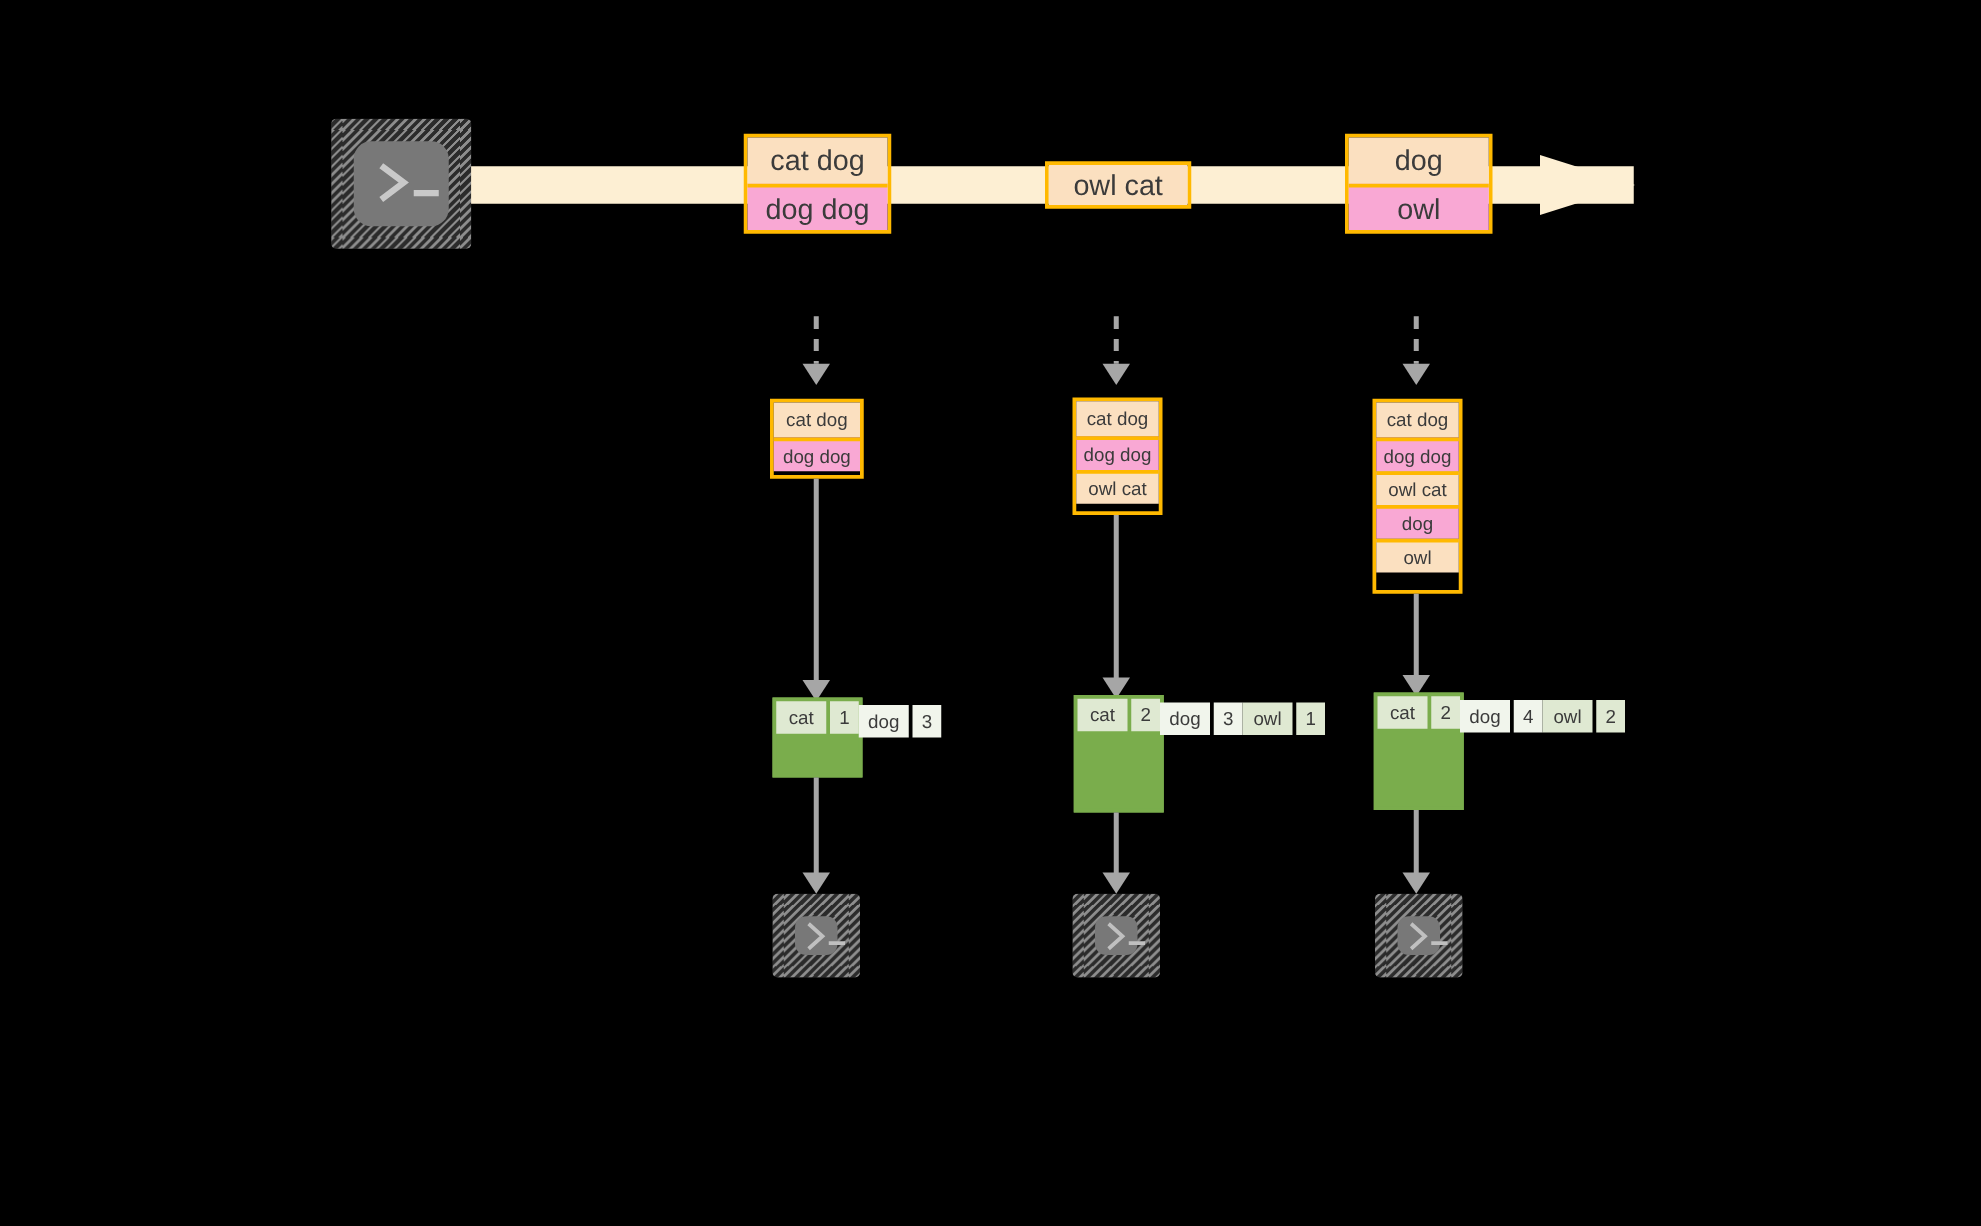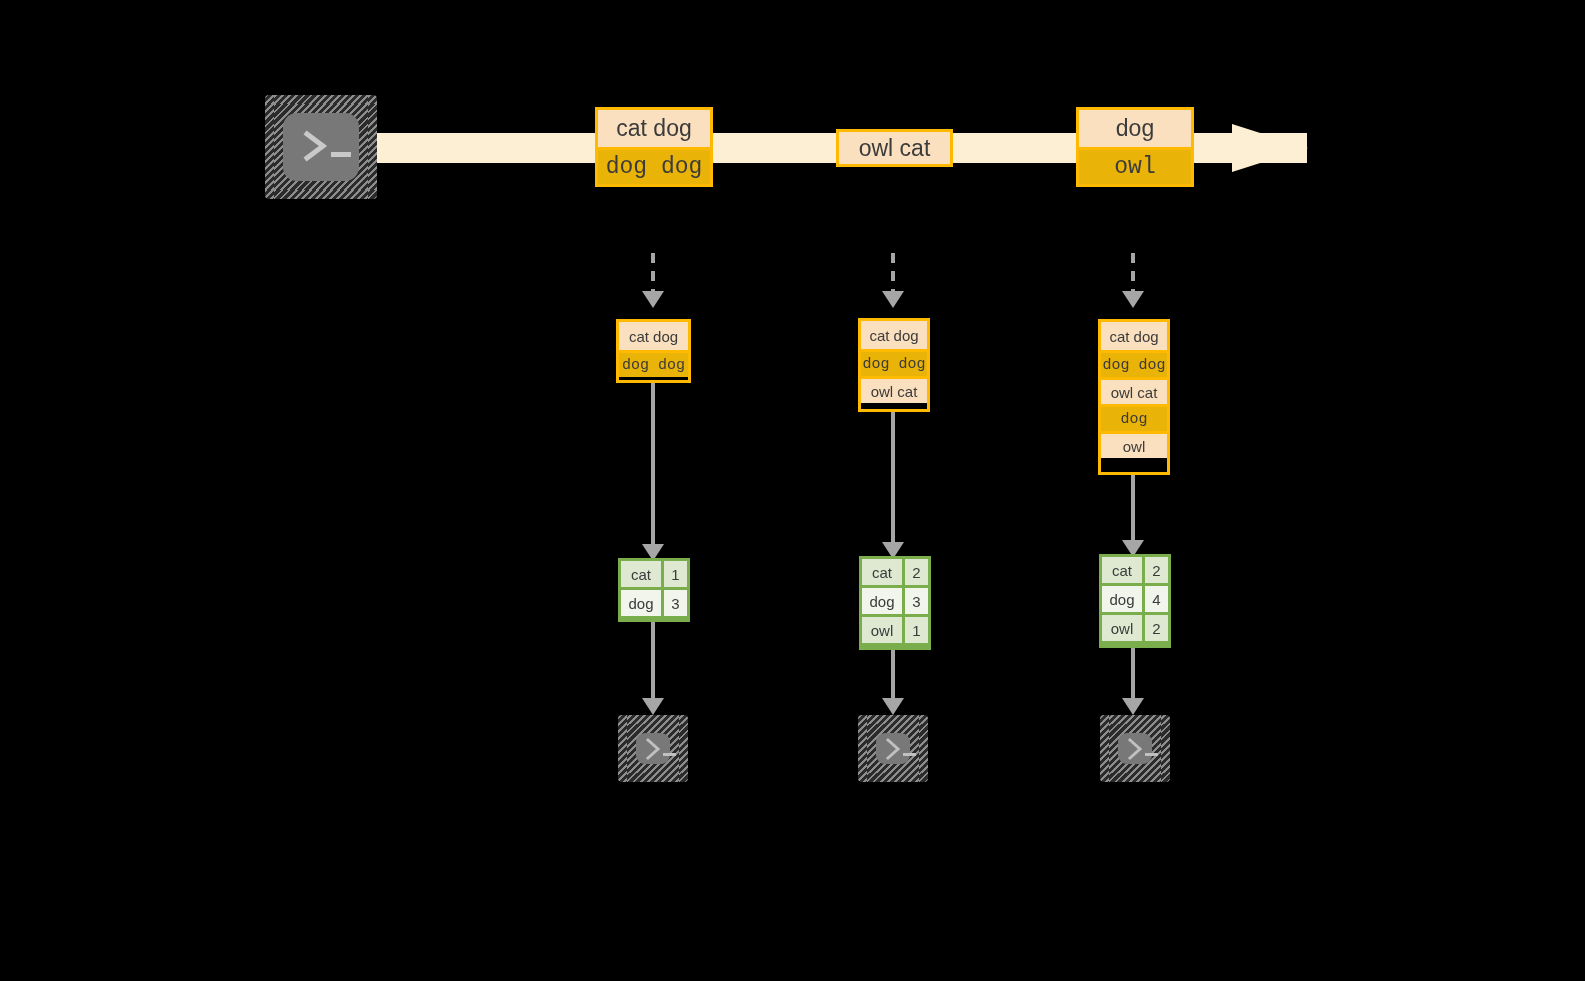--- a/index.html
+++ b/index.html
@@ -28,26 +28,26 @@
 
   
   .band{position:absolute;background:#fdefd3;}
 
   
   .rec{position:absolute;box-sizing:border-box;border:3px solid #ffb900;
        display:flex;flex-direction:column;}
   .rec .cell{box-sizing:border-box;display:flex;align-items:center;
              justify-content:center;color:#3b3b3b;white-space:nowrap;}
   .cell.dk{background:#fbe0c0;}
-  .cell.lt{background:#eab308;font-family:Liberation Mono, monospace;}
+  .cell.lt{background:#f9a8d4;}
   .cell.sep{border-top:3px solid #ffb900;}
 
   
   .kv{position:absolute;box-sizing:border-box;border:3px solid #7aad4c;
-      display:flex;flex-direction:column;background:#7aad4c;}
+      display:flex;flex-direction:row;background:#7aad4c;}
   .kv .row{display:flex;}
   .kv .row + .row{margin-top:3px;}
   .kv .k,.kv .v{box-sizing:border-box;display:flex;align-items:center;
                 justify-content:center;color:#3b3b3b;white-space:nowrap;}
   .kv .k{margin-right:3px;}
   .kv .row.dk .k,.kv .row.dk .v{background:#dfe9d2;}
   .kv .row.lt .k,.kv .row.lt .v{background:#f1f5ec;}
 
   
   .vline{position:absolute;background:#a6a6a6;width:4px;}

